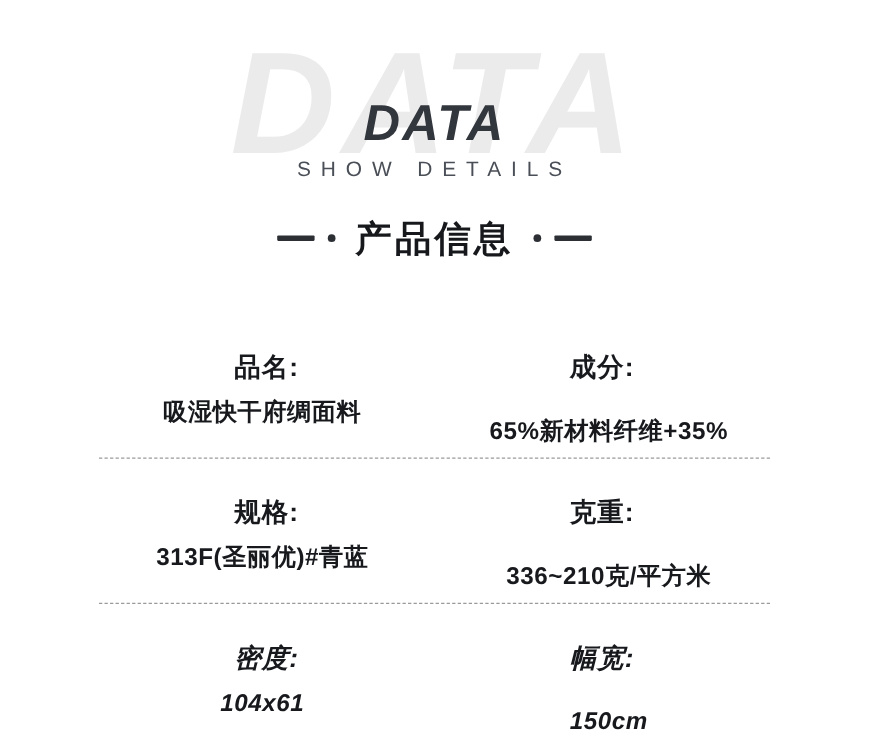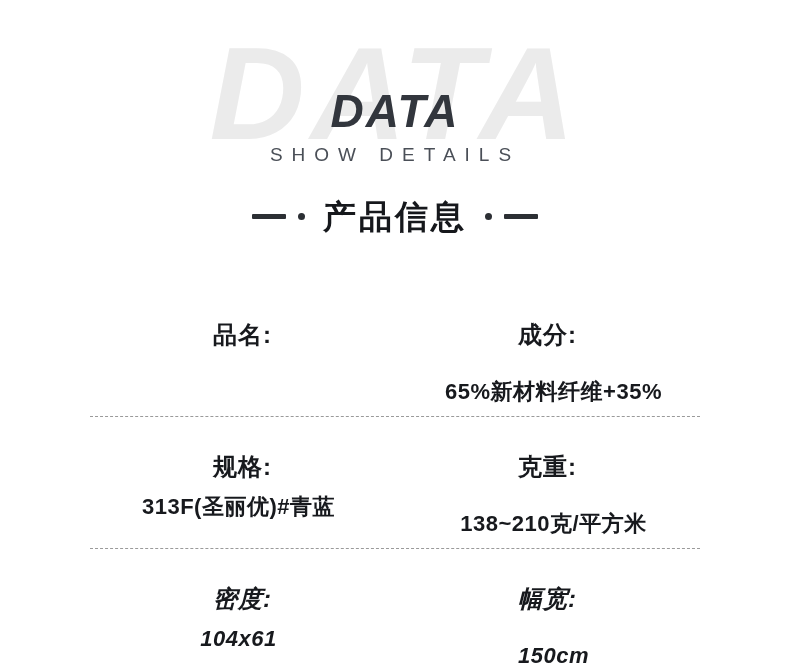--- a/index.html
+++ b/index.html
@@ -151,35 +151,36 @@
   <span class="label">产品信息</span>
   <span class="dot"></span>
   <span class="dash"></span>
 </div>
 
 <div class="spec-table">
 
   <div class="spec-row">
     <div class="spec-cell left">
       <div class="spec-key">品名:</div>
+      <div class="spec-val">吸湿快干府绸面料</div>
     </div>
     <div class="spec-cell right">
       <div class="spec-key">成分:</div>
       <div class="spec-val">65%新材料纤维+35%</div>
     </div>
   </div>
 
   <div class="spec-row">
     <div class="spec-cell left">
       <div class="spec-key">规格:</div>
       <div class="spec-val">313F(圣丽优)#青蓝</div>
     </div>
     <div class="spec-cell right">
       <div class="spec-key">克重:</div>
-      <div class="spec-val">138~210克/平方米</div>
+      <div class="spec-val">336~210克/平方米</div>
     </div>
   </div>
 
   <div class="spec-row">
     <div class="spec-cell left">
       <div class="spec-key">密度:</div>
       <div class="spec-val">104x61</div>
     </div>
     <div class="spec-cell right">
       <div class="spec-key">幅宽:</div>

